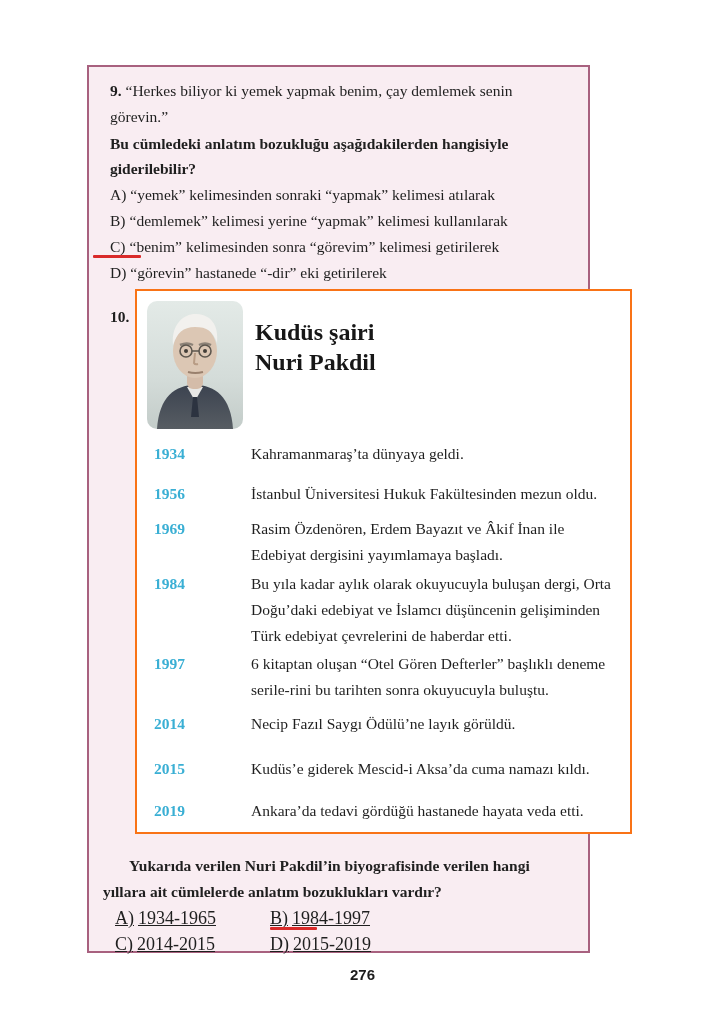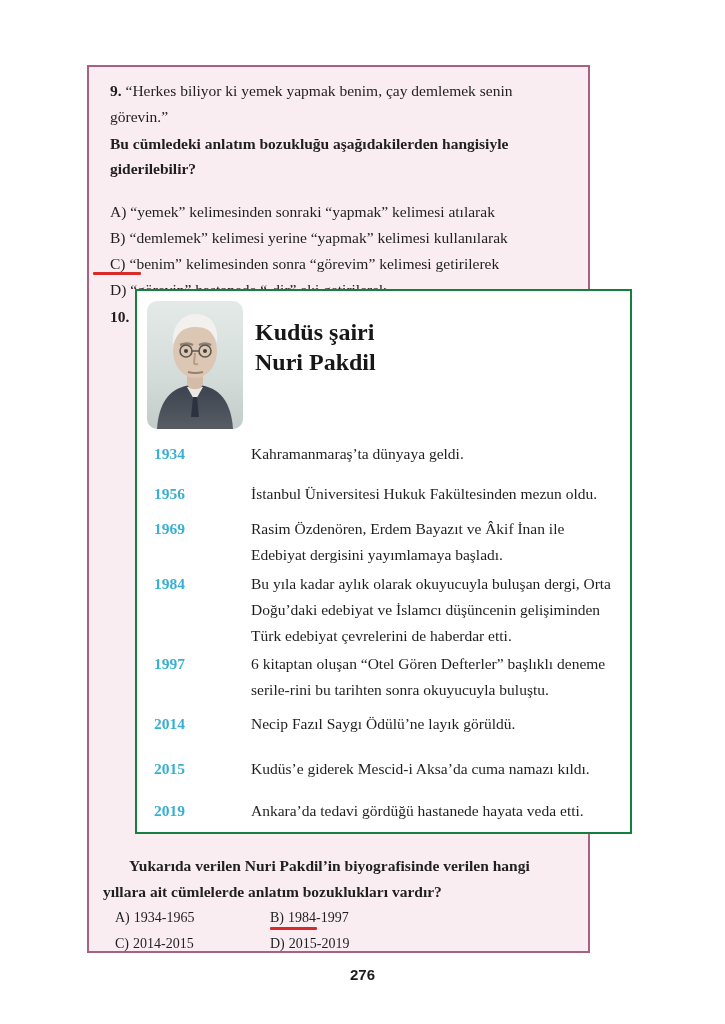--- a/index.html
+++ b/index.html
@@ -22,21 +22,21 @@
 
   
   .q9 {
     position: absolute;
     left: 21px; top: 11px; right: 14px;
     font-size: 15.5px;
     line-height: 25.8px;
   }
   .q9 .line { margin-bottom: 0; }
   .q9 .quote-line { margin-bottom: 1px; }
-  .q9 .prompt-line { font-weight: bold; margin-bottom: 17px; }
+  .q9 .prompt-line { font-weight: bold; margin-bottom: 0; }
   .qnum { font-weight: bold; }
   .opt { position: relative; }
   .opt .lbl { margin-right: 4px; }
   .red-underline {
     position: absolute;
     height: 3px;
     background: #d92a2a;
     border-radius: 1px;
   }
   .q9 .opt-c-underline { left: -17px; bottom: 2px; width: 48px; }
@@ -47,21 +47,21 @@
     left: 21px; top: 218px;
     font-size: 15.5px;
     font-weight: bold;
     margin-top: 23px;
   }
   .bio-card {
     position: absolute;
     left: 46px; top: 222px;
     width: 497px; height: 545px;
     background: #ffffff;
-    border: 2px solid #15803d;
+    border: 2px solid #f97316;
   }
   .portrait {
     position: absolute;
     left: 10px; top: 10px;
     width: 96px; height: 128px;
     border-radius: 10px;
     overflow: hidden;
   }
   .portrait svg { display: block; width: 100%; height: 100%; }
   .bio-title {
@@ -105,22 +105,23 @@
     font-weight: bold;
     line-height: 26px;
     text-indent: 26px;
   }
   .q10-options {
     position: absolute;
     left: 26px; top: 838px;
     width: 420px;
     display: grid;
     grid-template-columns: 155px auto;
-    font-size: 14px;
+    font-size: 18px;
     line-height: 26px;
+    text-decoration: underline;
   }
   .q10-options .opt-b-underline { left: 0px; bottom: 1px; width: 47px; }
 
   
   .page-number {
     position: absolute;
     left: 0; top: 966px; width: 725px;
     text-align: center;
     font-family: "Liberation Sans", sans-serif;
     font-weight: bold;

